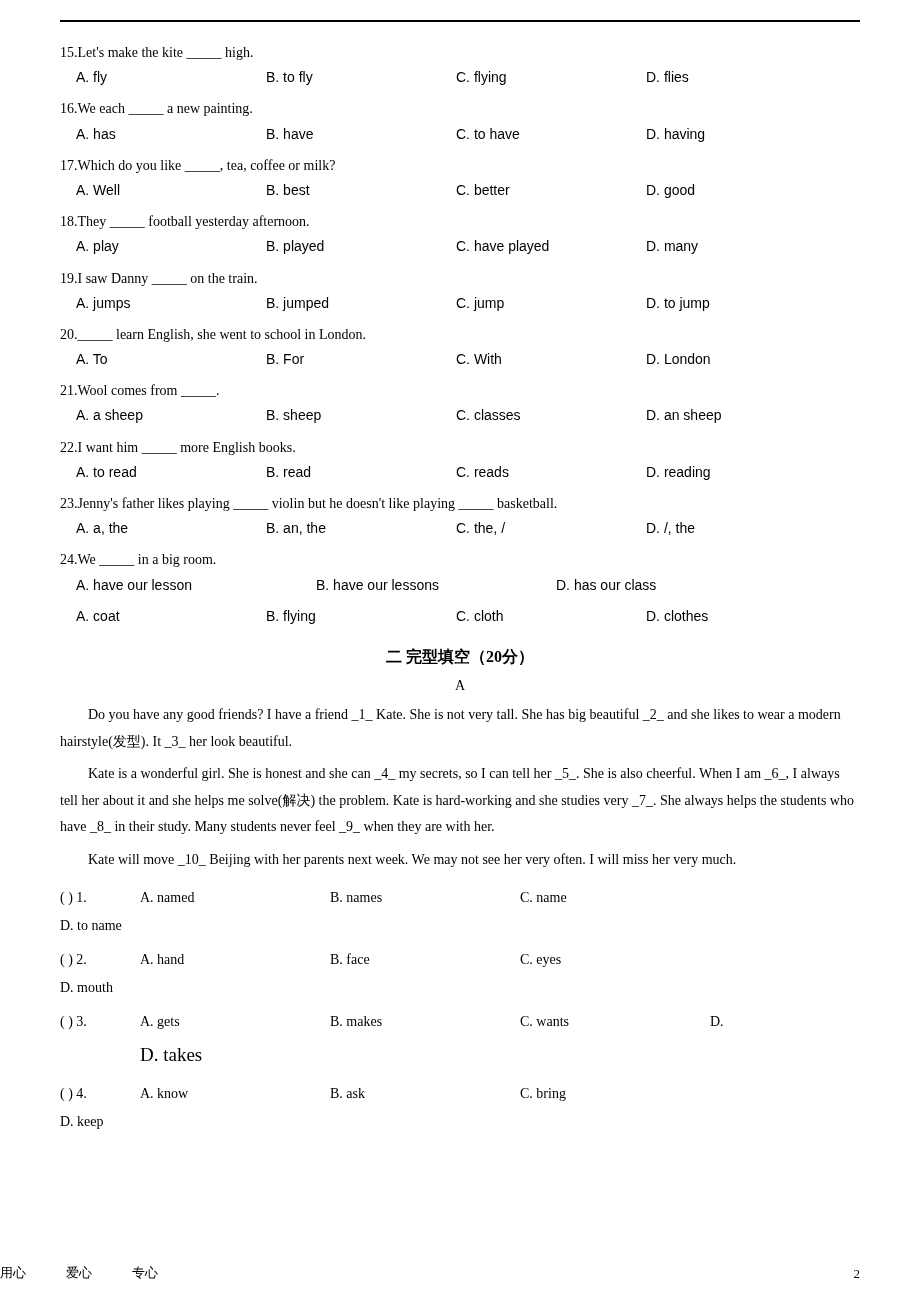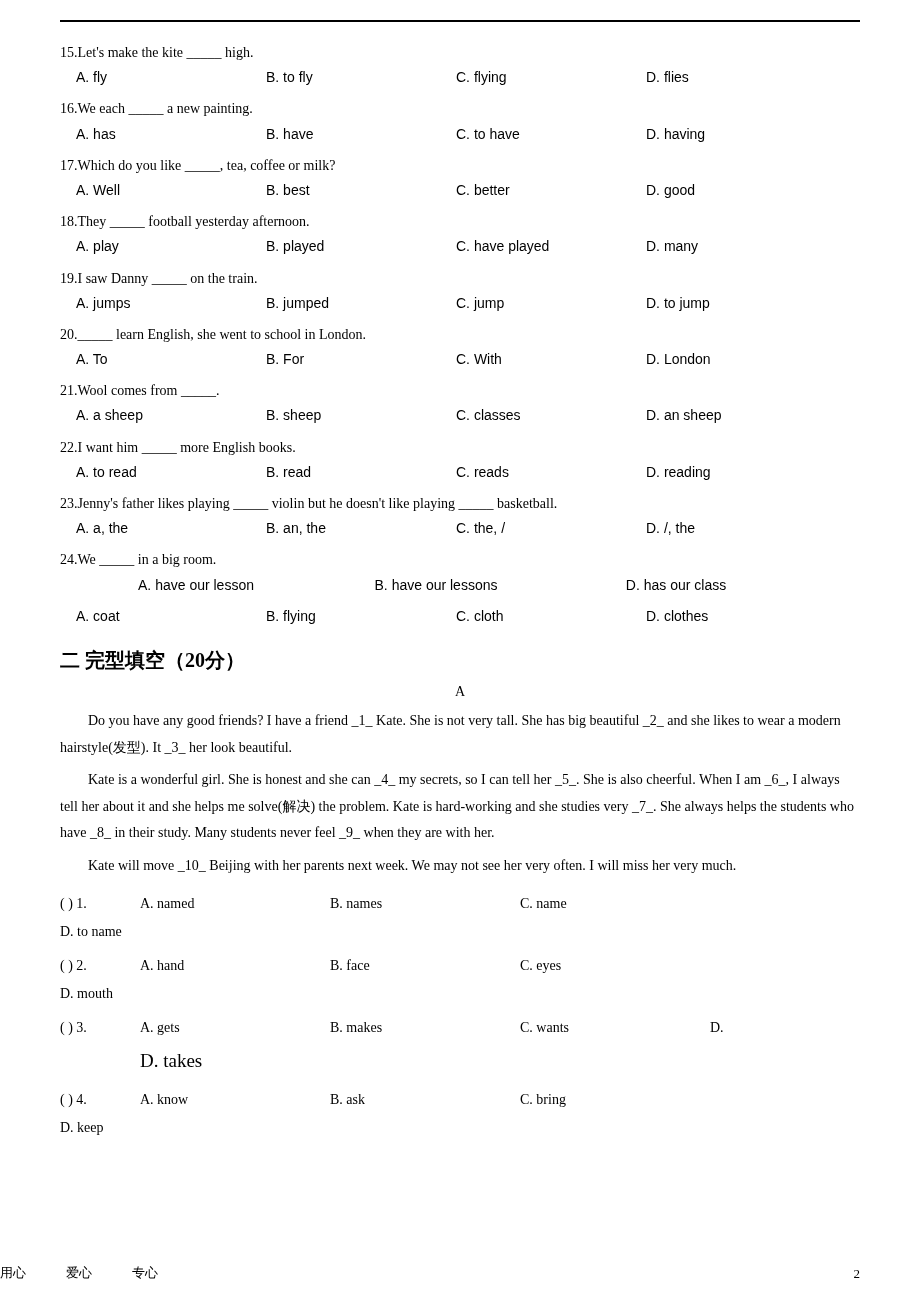--- a/index.html
+++ b/index.html
@@ -44,27 +44,27 @@
       font-size: 14px;
       line-height: 1.8;
       flex-wrap: wrap;
     }
     .option {
       min-width: 190px;
       flex: 0 0 auto;
     }
     .option-wide {
       min-width: 240px;
-      text-align: center;
     }
     .section-title {
       font-family: "SimSun", "宋体", serif;
-      font-size: 20px;
+      font-size: 16px;
       font-weight: bold;
       margin: 18px 0 10px 0;
+      text-align: center;
     }
     .passage-title {
       text-align: center;
       font-family: "SimSun", "宋体", serif;
       font-size: 14px;
       margin-bottom: 8px;
     }
     .passage-text {
       font-family: "Times New Roman", serif;
       font-size: 14px;

